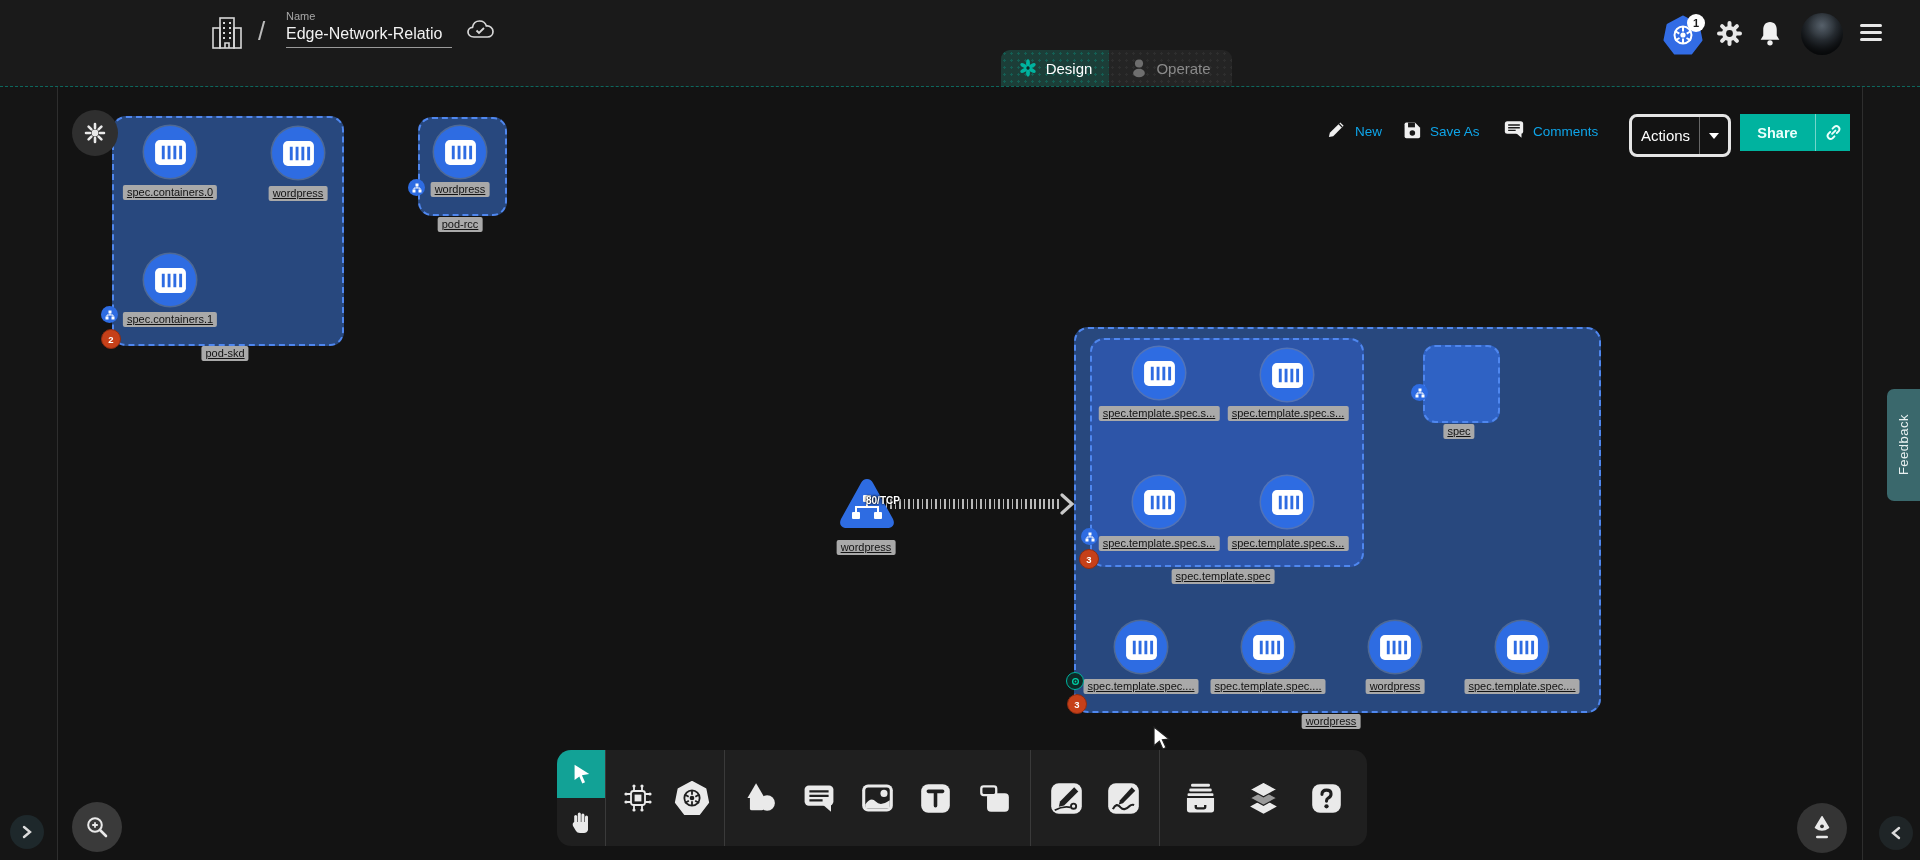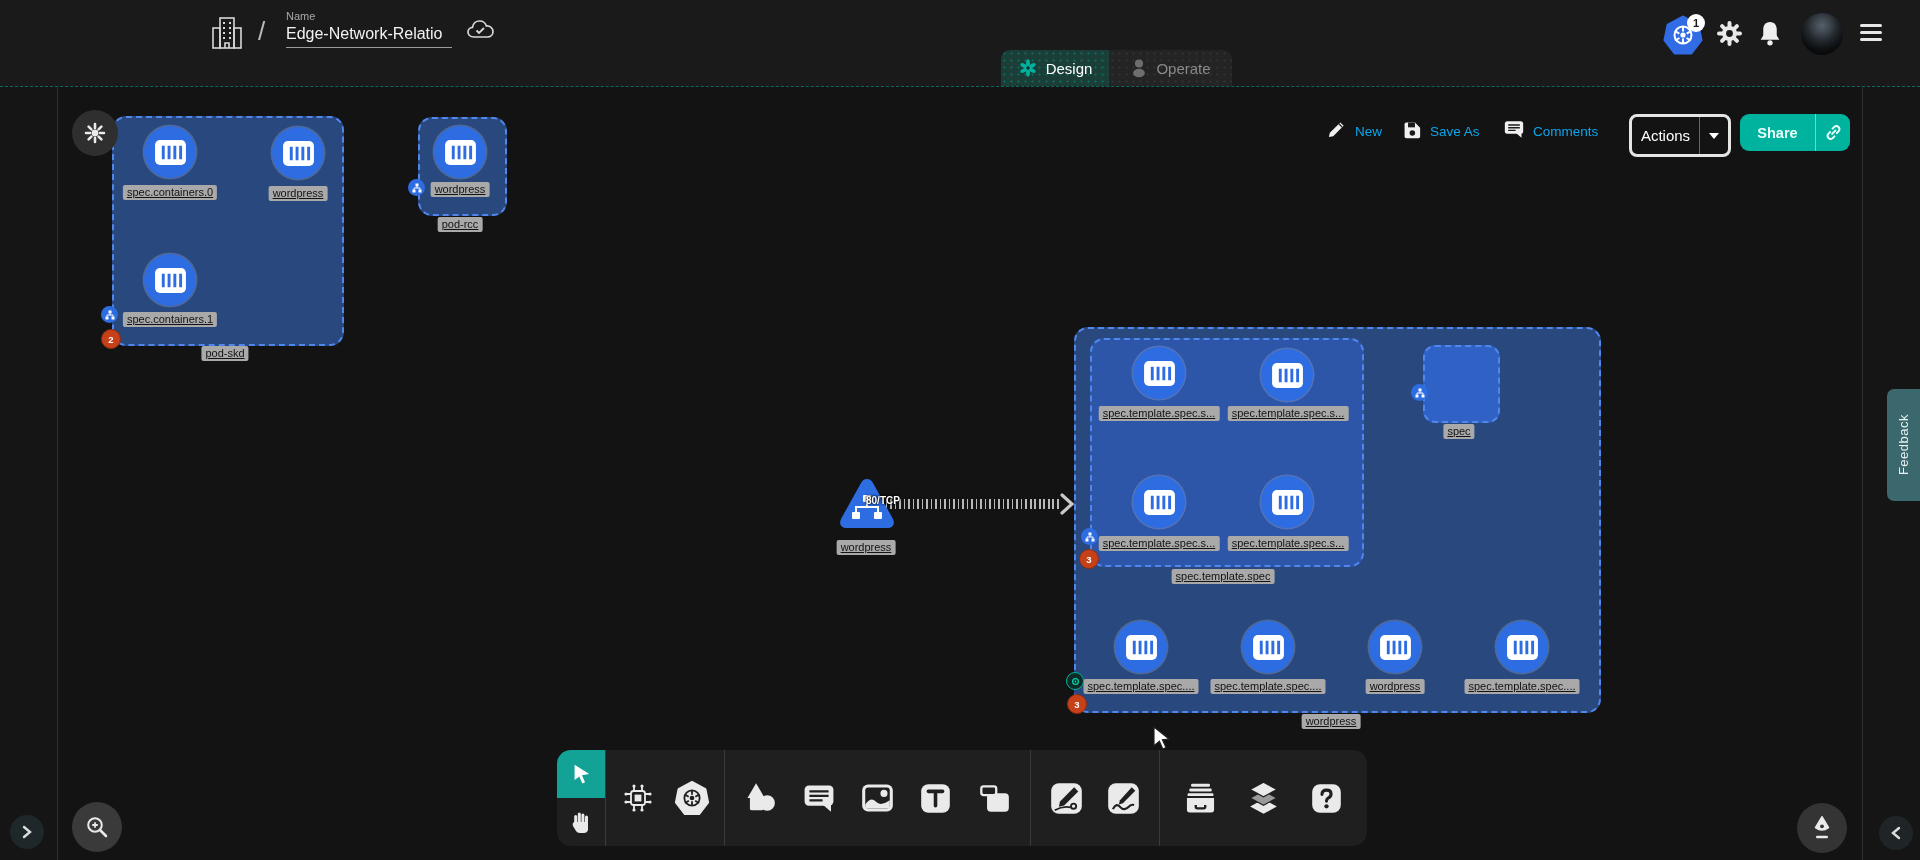--- a/index.html
+++ b/index.html
@@ -38,21 +38,21 @@
   .rail-btn{position:absolute;display:flex;align-items:center;justify-content:center;cursor:pointer;}
   .feedback{position:absolute;right:0;top:389px;width:33px;height:112px;background:#3a686c;border-radius:7px 0 0 7px;z-index:45;display:flex;align-items:center;justify-content:center;cursor:pointer;}
   .feedback span{writing-mode:vertical-rl;transform:rotate(180deg);font-size:13px;color:#e9f0f0;letter-spacing:.5px;}
 
   
   .action-item{position:absolute;top:120px;display:flex;align-items:flex-end;gap:9px;color:#0ea5e9;font-size:13.5px;cursor:pointer;z-index:30;}
   .btn-actions{position:absolute;left:1629px;top:114px;width:96px;height:37px;border:3px solid #e5e5e5;border-radius:8px;display:flex;align-items:center;color:#fff;font-size:15px;cursor:pointer;z-index:30;}
   .btn-actions .lbl{flex:1;text-align:center;}
   .btn-actions .caret-box{width:28px;height:100%;border-left:1px solid #666;display:flex;align-items:center;justify-content:center;}
   .caret{width:0;height:0;border-left:5px solid transparent;border-right:5px solid transparent;border-top:6px solid #fff;}
-  .btn-share{position:absolute;left:1740px;top:114px;width:110px;height:37px;background:#00B39F;border-radius:9px;display:flex;align-items:center;color:#fff;cursor:pointer;z-index:30;}
+  .btn-share{position:absolute;left:1740px;top:114px;width:110px;height:37px;background:#00B39F;border-radius:0;display:flex;align-items:center;color:#fff;cursor:pointer;z-index:30;}
   .btn-share .lbl{flex:1;text-align:center;font-size:14.5px;font-weight:700;color:#eafffb;}
   .btn-share .link-box{width:34px;height:100%;border-left:1px solid rgba(255,255,255,.45);display:flex;align-items:center;justify-content:center;}
 
   
   .group{position:absolute;border:2px dashed #4f87ef;border-radius:14px;z-index:5;}
   .g-outer{background:#28487e;}
   .g-inner{background:#2d55a8;}
   .g-spec{background:#2f62c4;border-radius:12px;}
   .node{position:absolute;width:52px;height:52px;border-radius:50%;background:#2e6ce2;display:flex;align-items:center;justify-content:center;z-index:8;cursor:pointer;box-shadow:0 0 0 1.5px rgba(255,255,255,.18);}
   .nlabel{position:absolute;transform:translateX(-50%);background:#a9a9a9;color:#131313;font-size:11px;line-height:15px;padding:0 4px;border-radius:2px;white-space:nowrap;z-index:12;text-decoration:underline;}

